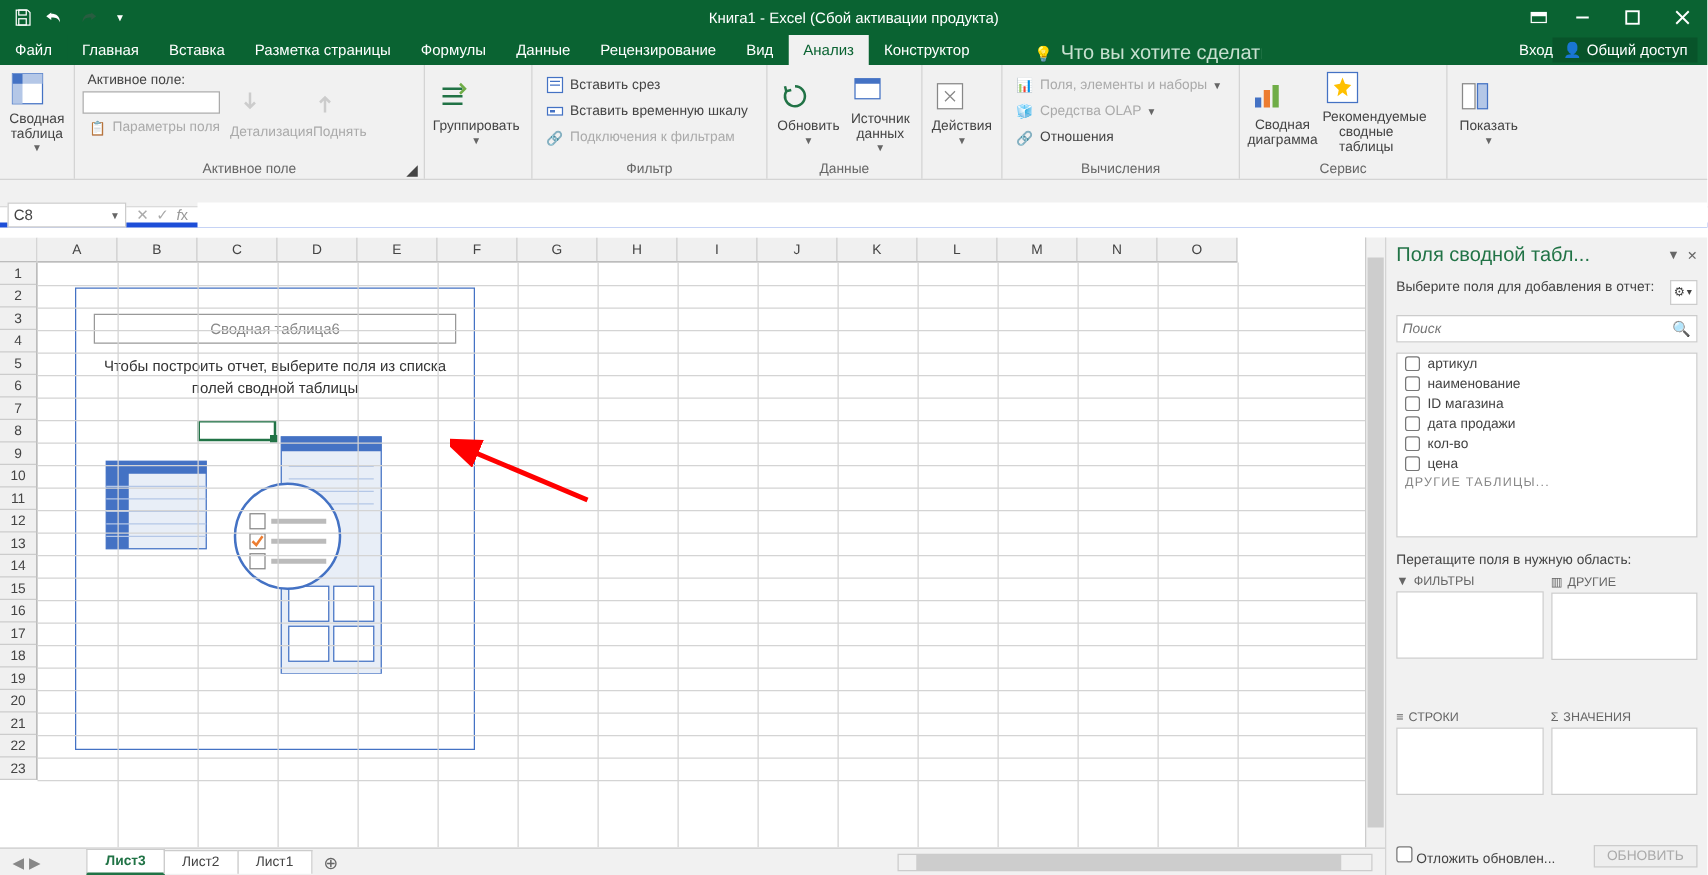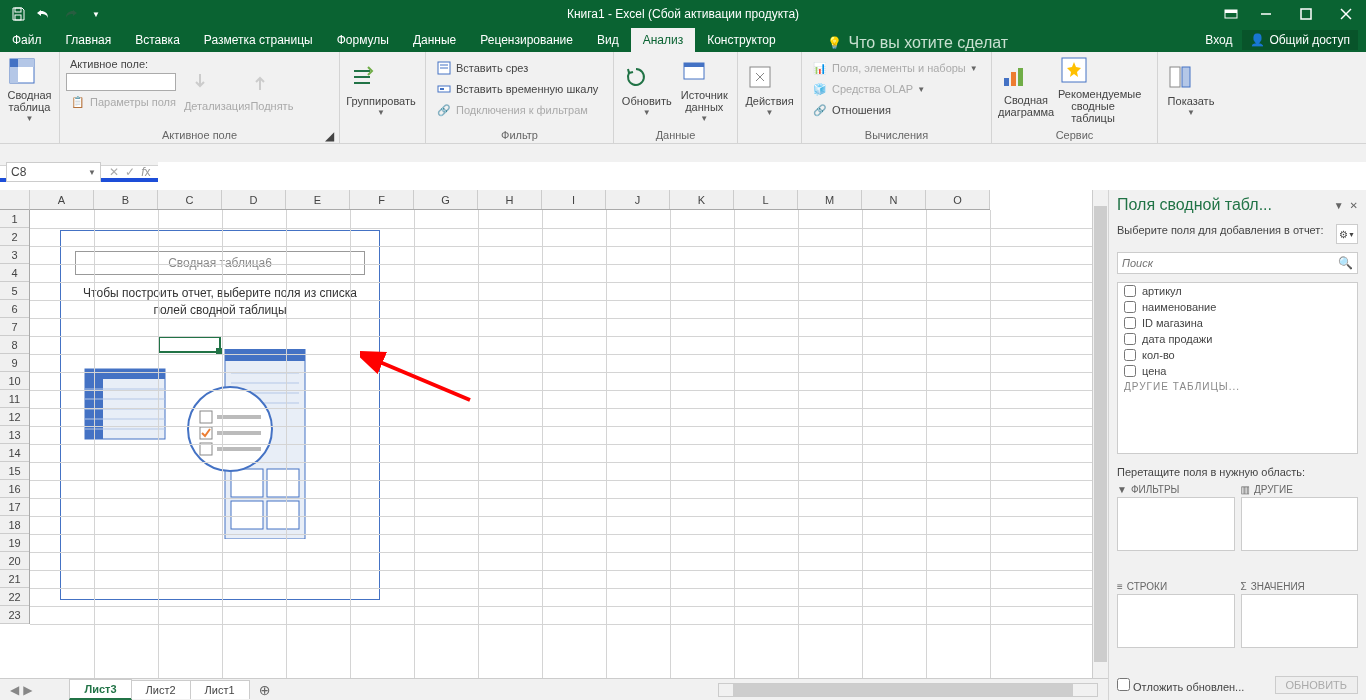--- a/index.html
+++ b/index.html
@@ -14,21 +14,21 @@
 .titlebar .context-tab { position:absolute; left:670px; top:0; height:28px; background:#3d8f5f; padding:0 30px; display:flex; align-items:center; font-size:12px; }
 .titlebar .win-controls { position:absolute; right:0; display:flex; }
 .titlebar .win-btn { width:40px; height:28px; display:flex; align-items:center; justify-content:center; cursor:pointer; }
 .titlebar .tray-btn { width:30px; height:28px; display:flex; align-items:center; justify-content:center; }
 
 
 .ribbon-tabs { height:24px; background:#0a6332; display:flex; align-items:flex-end; color:#fff; position:relative; }
 .ribbon-tabs .tab { padding:4px 12px; cursor:pointer; font-size:12px; height:24px; display:flex; align-items:center; }
 .ribbon-tabs .tab.first { background:#0a6332; }
 .ribbon-tabs .tab.active { background:#f1f1f1; color:#0a6332; }
-.ribbon-tabs .right { position:absolute; right:8px; display:flex; align-items:center; gap:10px; height:24px; }
+.ribbon-tabs .right { position:absolute; right:8px; display:flex; align-items:center; gap:0; height:24px; }
 .ribbon-tabs .tell-me { display:flex; align-items:center; gap:6px; color:#5ca87d; font-size:12px; margin-left:40px; }
 .ribbon-tabs .tell-me input { background:transparent; border:none; color:#7dd3fc; font-size:16px; outline:none; width:160px; }
 .ribbon-tabs .tell-me input::placeholder { color:#c8e0d0; }
 .ribbon-tabs .share-btn { display:flex; align-items:center; gap:4px; background:rgba(0,0,0,0.15); padding:3px 8px; }
 
 
 .ribbon { height:92px; background:#f1f1f1; border-bottom:1px solid #d4d4d4; display:flex; }
 .ribbon-group { border-right:1px solid #d4d4d4; padding:2px 6px 0 6px; display:flex; flex-direction:column; justify-content:space-between; position:relative; }
 .ribbon-group .group-label { text-align:center; font-size:11px; color:#666; padding-bottom:2px; }
 .ribbon-group .group-body { display:flex; gap:4px; flex:1; align-items:flex-start; }
@@ -85,21 +85,21 @@
 
 
 .fieldpane { position:absolute; top:190px; right:0; bottom:0; width:258px; background:#f1f1f1; border-left:1px solid #d4d4d4; display:flex; flex-direction:column; }
 .fieldpane .fp-header { display:flex; align-items:center; justify-content:space-between; padding:6px 8px; }
 .fieldpane .fp-header .fp-title { color:#217346; font-size:16px; white-space:nowrap; overflow:hidden; text-overflow:ellipsis; }
 .fieldpane .fp-header .fp-controls { display:flex; gap:6px; color:#666; font-size:10px; }
 .fieldpane .fp-sub { padding:4px 8px; font-size:11px; color:#444; display:flex; justify-content:space-between; align-items:flex-start; }
 .fp-gear { width:22px; height:20px; border:1px solid #ccc; background:#fff; display:flex; align-items:center; justify-content:center; font-size:10px; flex-shrink:0; margin-left:4px; }
 .fieldpane .fp-search { margin:4px 8px; height:22px; border:1px solid #ccc; background:#fff; display:flex; align-items:center; padding:0 4px; }
 .fieldpane .fp-search input { flex:1; border:none; outline:none; font-size:11px; font-style:italic; color:#888; }
-.fieldpane .fp-list { margin:4px 8px; background:#fff; border:1px solid #ccc; height:172px; overflow:auto; }
+.fieldpane .fp-list { margin:4px 8px; background:#fff; border:1px solid #ccc; height:148px; overflow:auto; }
 .fieldpane .fp-item { display:flex; align-items:center; gap:6px; padding:2px 6px; font-size:11px; }
 .fieldpane .fp-item input { width:12px; height:12px; }
 .fieldpane .fp-more { padding:2px 6px; font-size:10px; color:#888; letter-spacing:1px; }
 .fieldpane .fp-drag-label { padding:8px 8px 4px 8px; font-size:11px; color:#444; }
 .fieldpane .fp-areas { flex:1; display:grid; grid-template-columns:1fr 1fr; grid-template-rows:1fr 1fr; gap:6px; padding:0 8px; }
 .fieldpane .fp-area .area-label { font-size:10px; color:#666; padding:2px 0; display:flex; align-items:center; gap:4px; }
 .fieldpane .fp-area .area-box { background:#fff; border:1px solid #ccc; height:54px; }
 .fieldpane .fp-footer { display:flex; align-items:center; justify-content:space-between; padding:6px 8px; font-size:11px; }
 .fieldpane .fp-footer button { padding:2px 10px; font-size:11px; color:#aaa; background:#eee; border:1px solid #ccc; }
 

